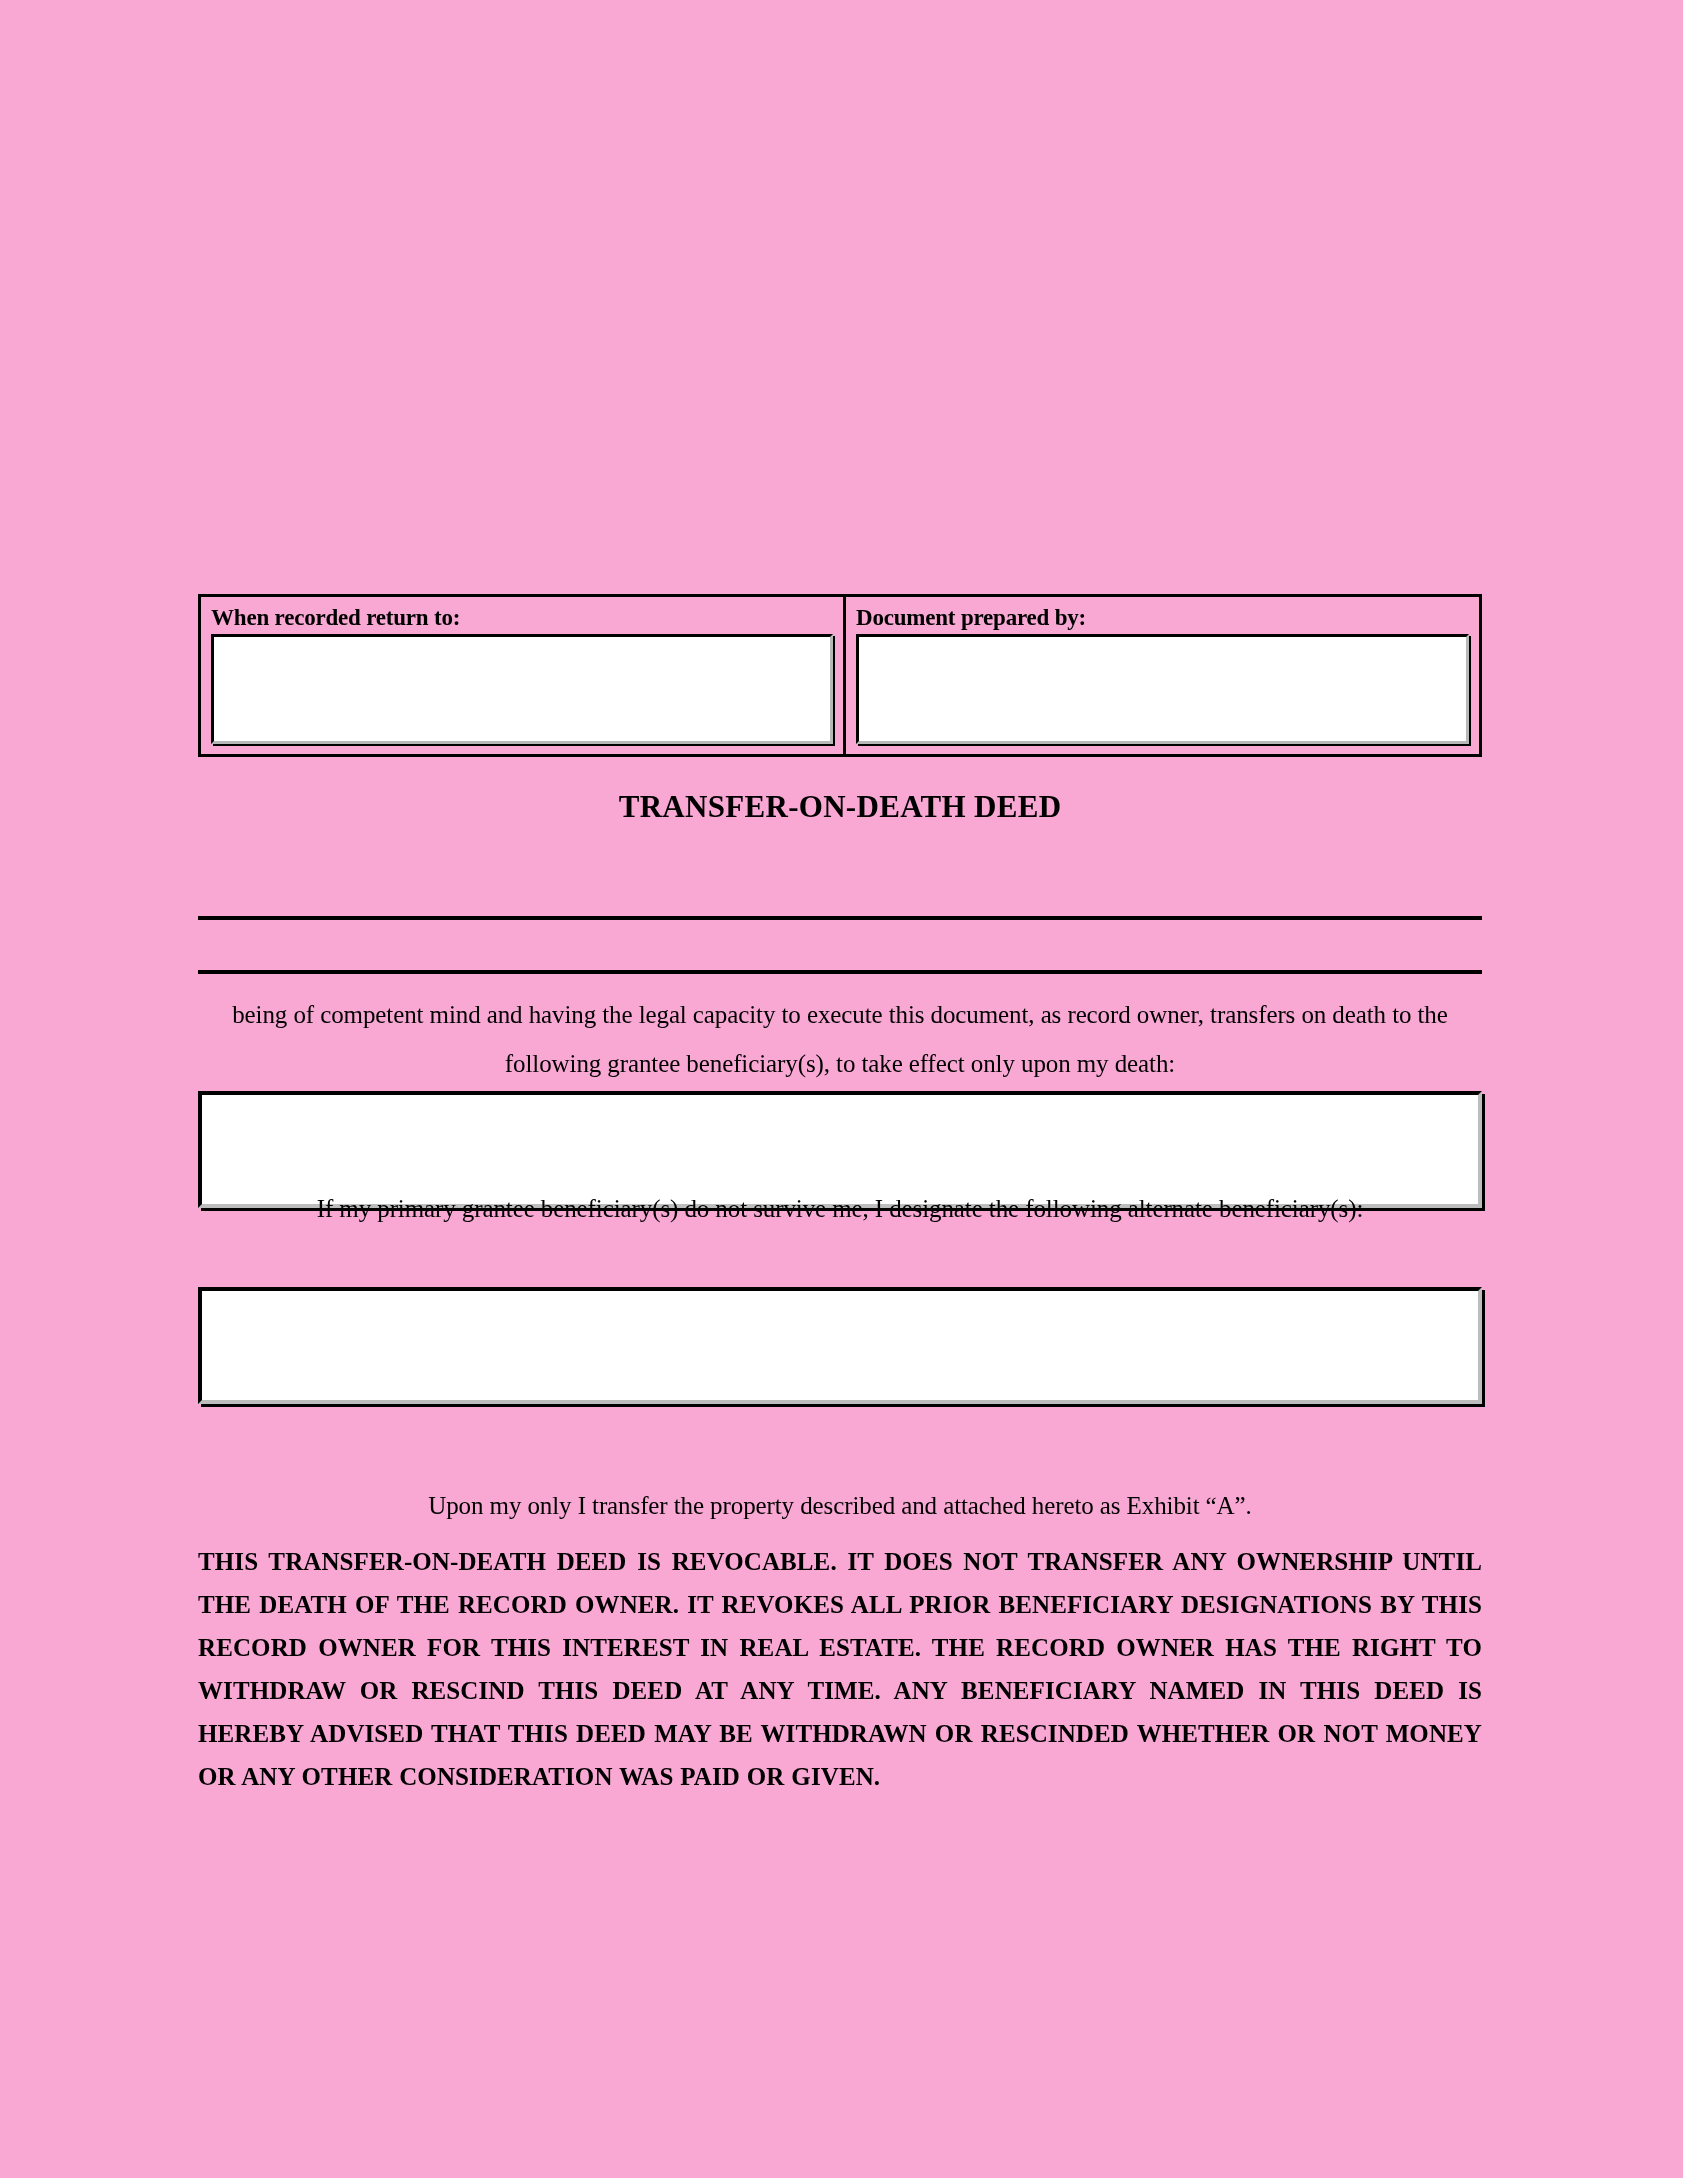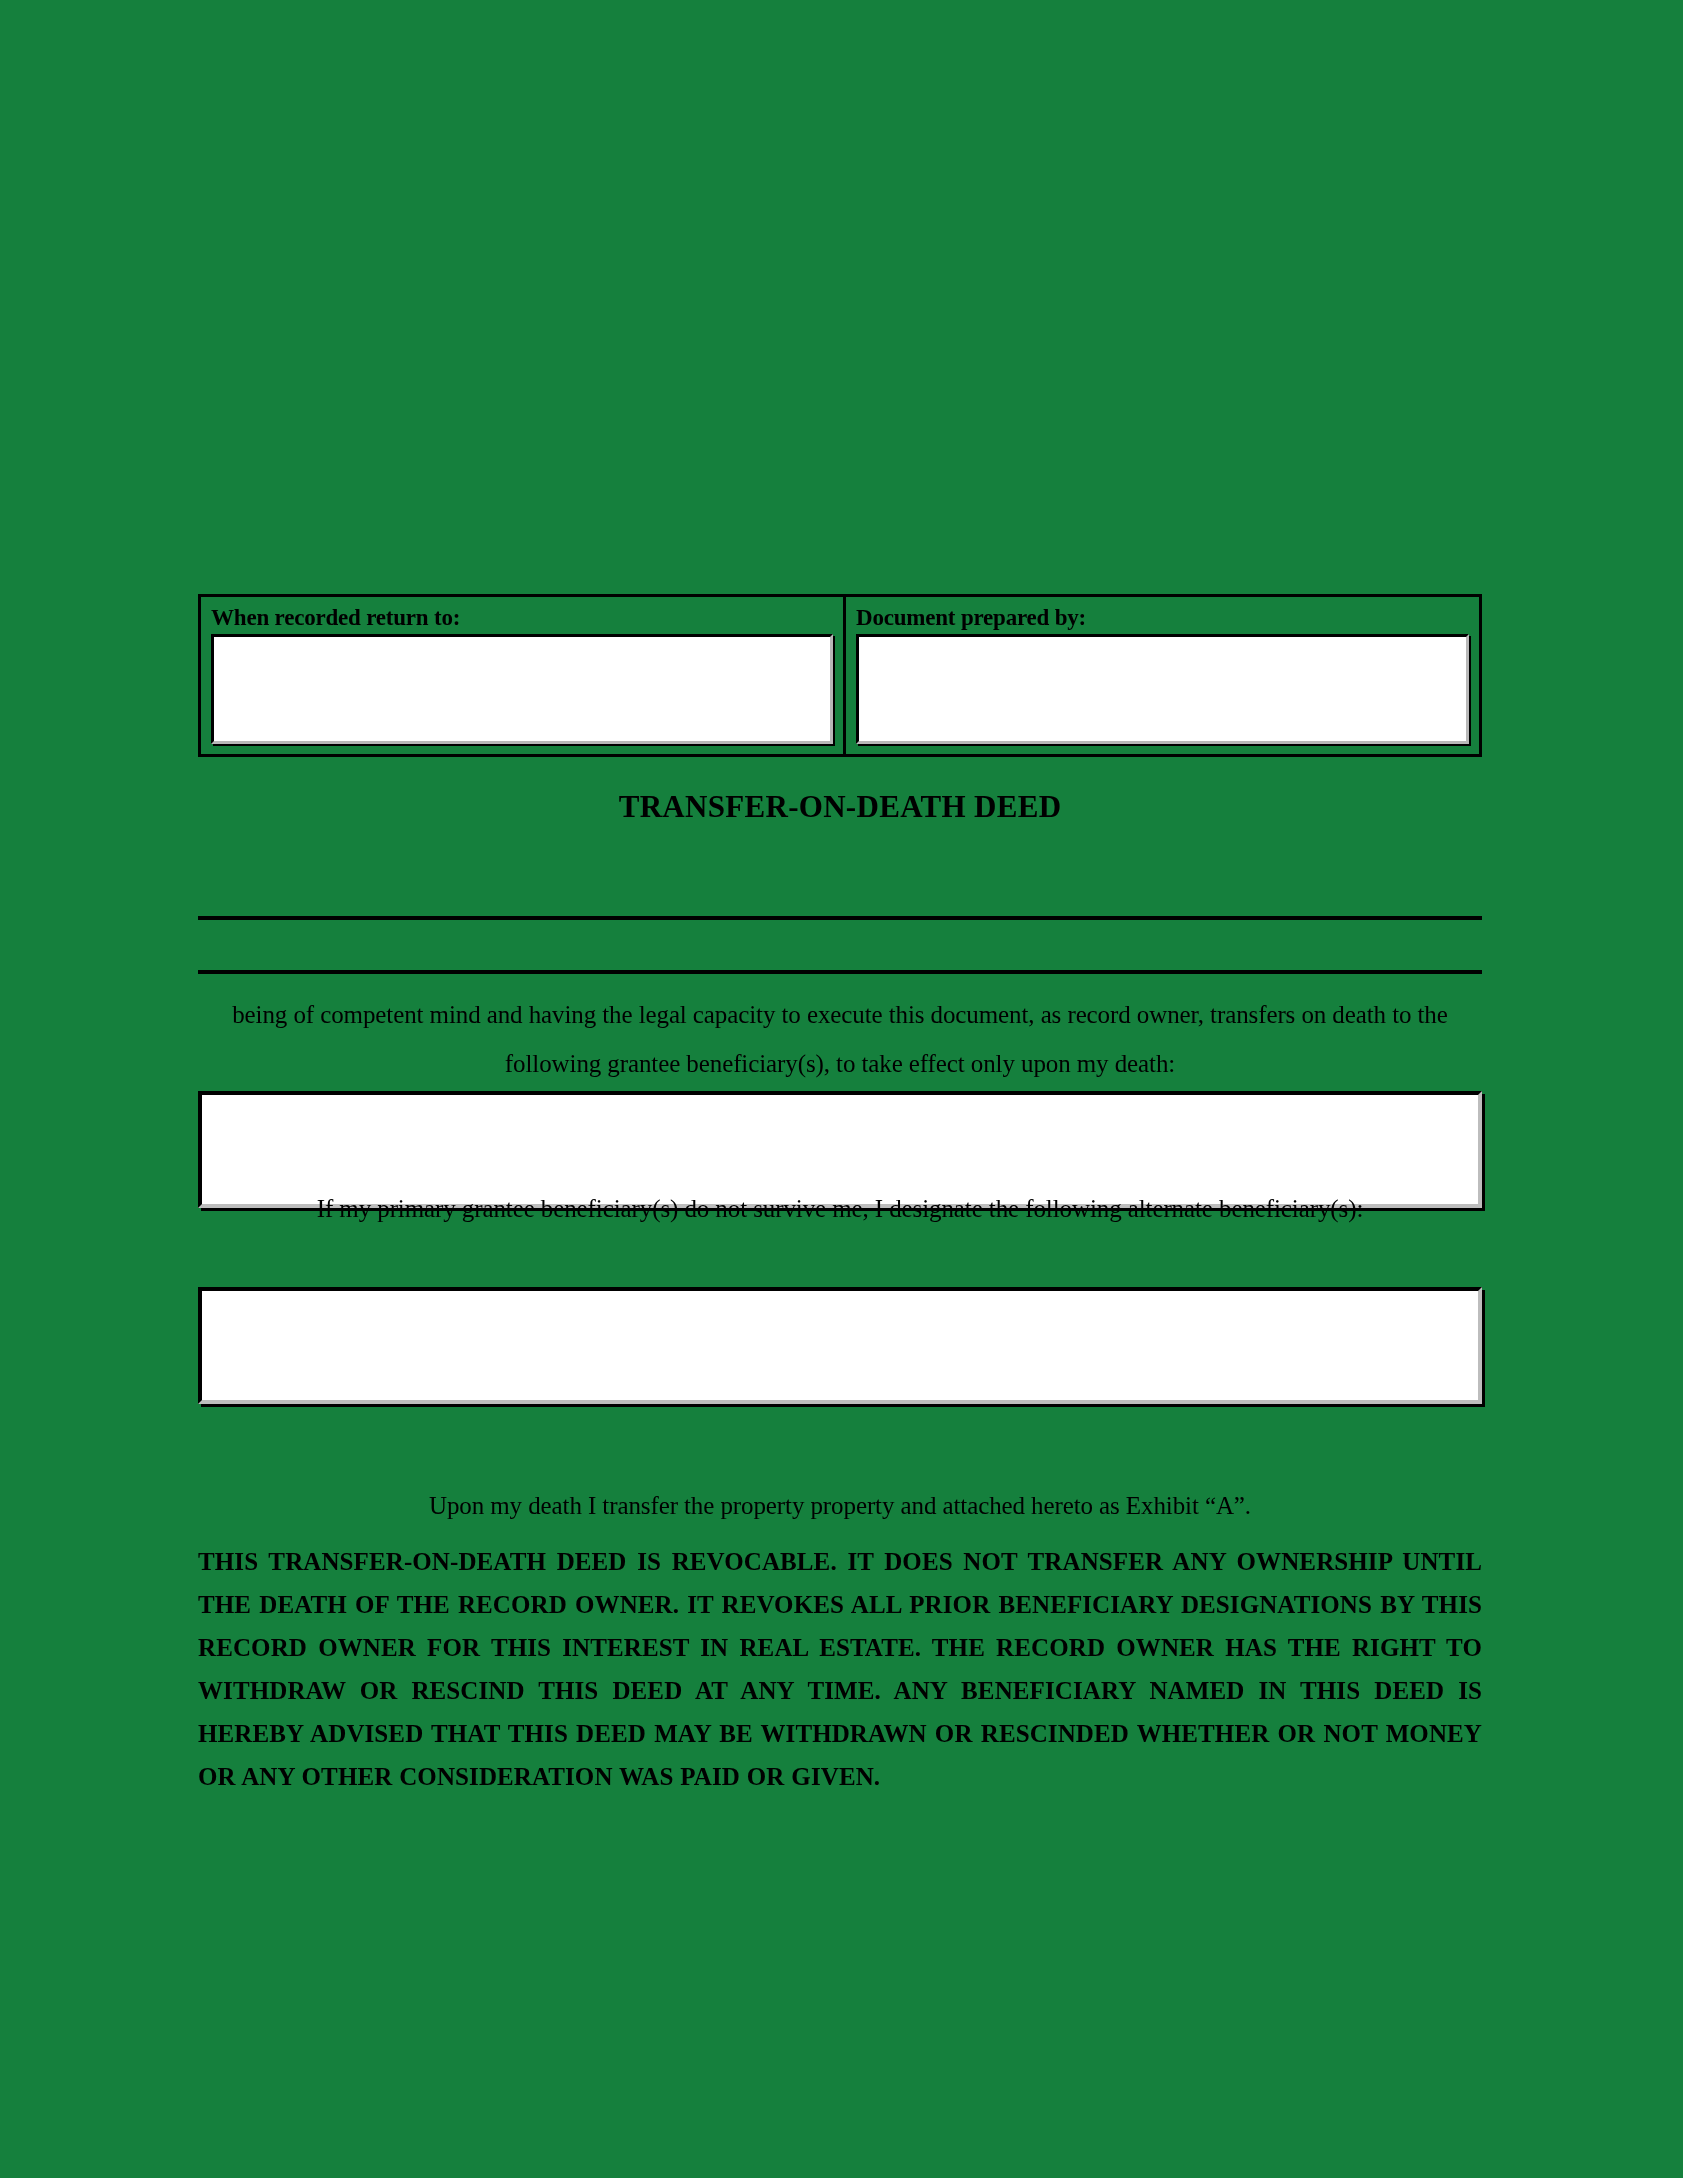--- a/index.html
+++ b/index.html
@@ -6,21 +6,21 @@
   html, body {
     margin: 0;
     padding: 0;
     background: #ffffff;
   }
 
   .page {
     position: relative;
     width: 1683px;
     height: 2178px;
-    background: #15803d;
+    background: #f9a8d4;
     margin: 0 auto;
     overflow: hidden;
     font-family: "Liberation Serif", "DejaVu Serif", serif;
     color: #000000;
     -webkit-font-smoothing: none;
   }
 
   .content {
     position: absolute;
     left: 198px;
@@ -192,19 +192,19 @@
     <div class="rule rule-2"></div>
 
     <div class="body-text para-intro">being of competent mind and having the legal capacity to execute this document, as record owner, transfers on death to the following grantee beneficiary(s), to take effect only upon my death:</div>
 
     <div class="entry-box entry-primary"></div>
 
     <div class="body-text para-alt">If my primary grantee beneficiary(s) do not survive me, I designate the following alternate beneficiary(s):</div>
 
     <div class="entry-box entry-alternate"></div>
 
-    <div class="body-text para-exhibit">Upon my death I transfer the property property and attached hereto as Exhibit “A”.</div>
+    <div class="body-text para-exhibit">Upon my only I transfer the property described and attached hereto as Exhibit “A”.</div>
 
     <div class="notice">THIS TRANSFER-ON-DEATH DEED IS REVOCABLE. IT DOES NOT TRANSFER ANY OWNERSHIP UNTIL THE DEATH OF THE RECORD OWNER. IT REVOKES ALL PRIOR BENEFICIARY DESIGNATIONS BY THIS RECORD OWNER FOR THIS INTEREST IN REAL ESTATE. THE RECORD OWNER HAS THE RIGHT TO WITHDRAW OR RESCIND THIS DEED AT ANY TIME. ANY BENEFICIARY NAMED IN THIS DEED IS HEREBY ADVISED THAT THIS DEED MAY BE WITHDRAWN OR RESCINDED WHETHER OR NOT MONEY OR ANY OTHER CONSIDERATION WAS PAID OR GIVEN.</div>
 
   </div>
 </div>
 
 
 </body></html>

